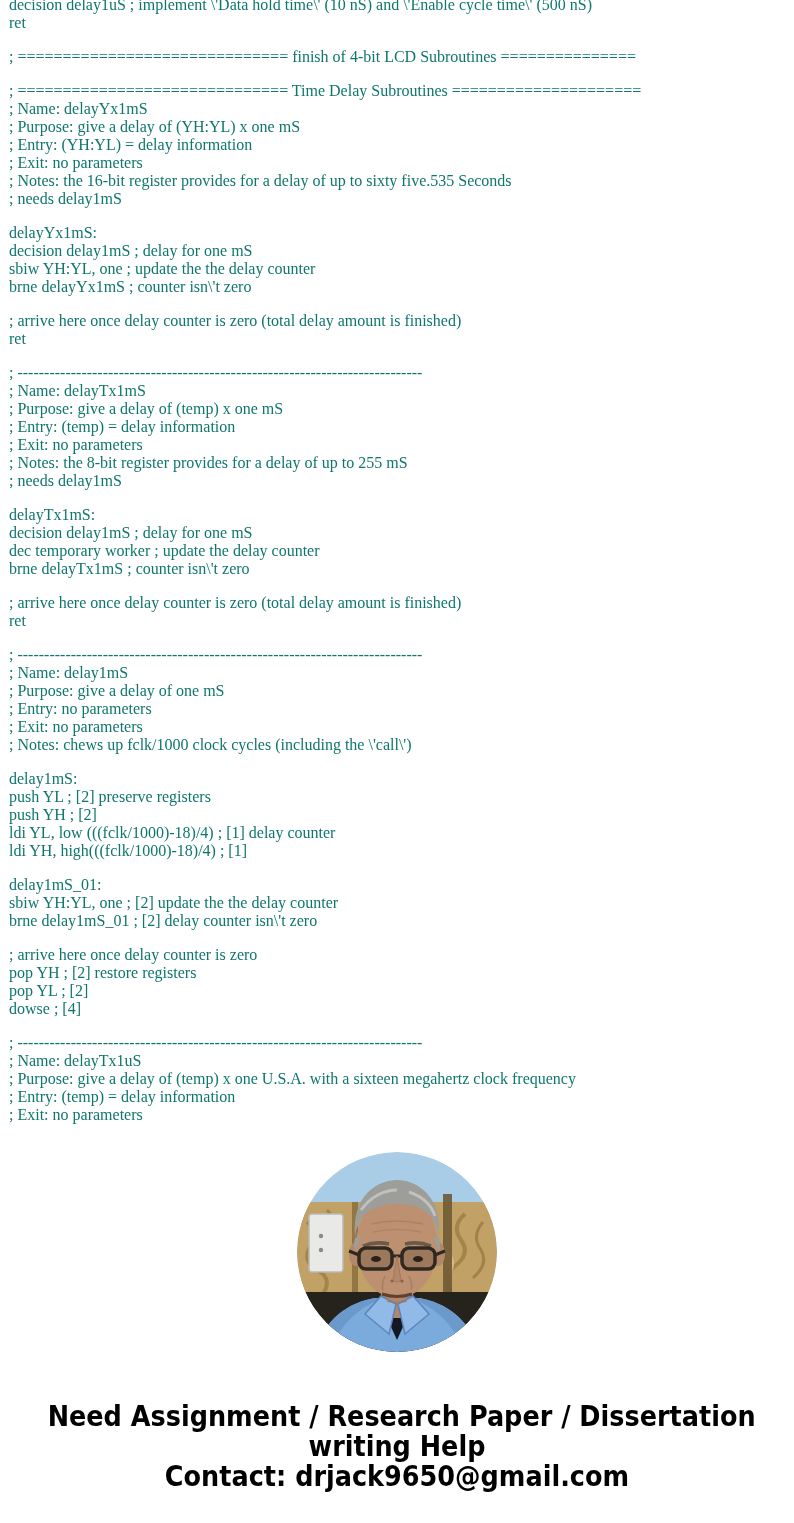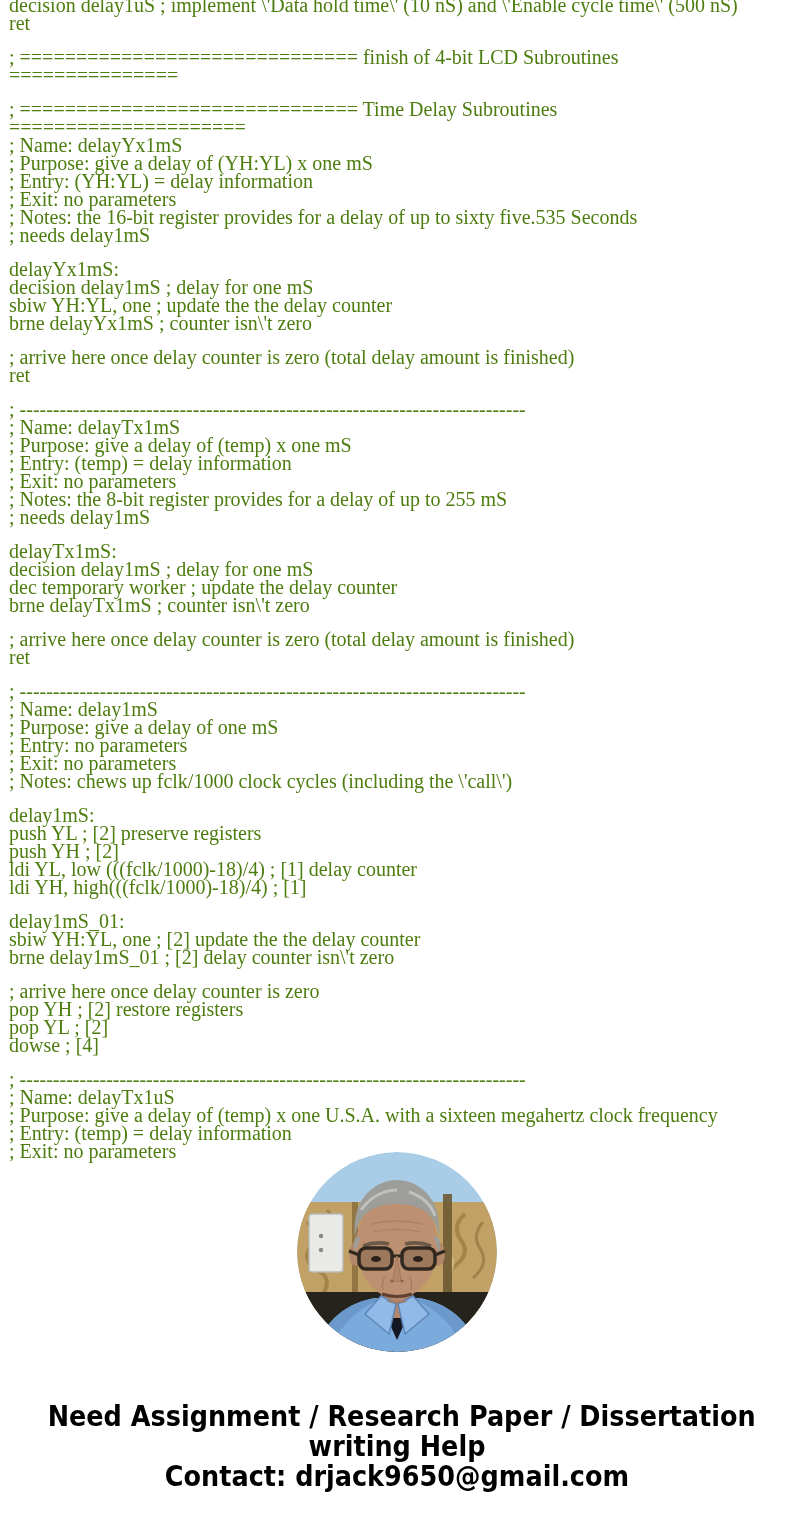--- a/index.html
+++ b/index.html
@@ -11,23 +11,23 @@
     overflow: hidden;
     font-family: "Liberation Serif", "DejaVu Serif", serif;
   }
 
   
   .code {
     position: absolute;
     left: 9px;
     top: 0;
     width: 780px;
-    color: #4d7c0f;
+    color: #0f766e;
     font-family: "Liberation Serif", "DejaVu Serif", serif;
-    font-size: 20px;
+    font-size: 16px;
     line-height: 18px;
     white-space: pre-wrap;
     word-break: break-word;
   }
   .code p { margin: 16px 0; }
   .code p:first-child { margin-top: -4px; }
 
   
   .avatar {
     position: absolute;

